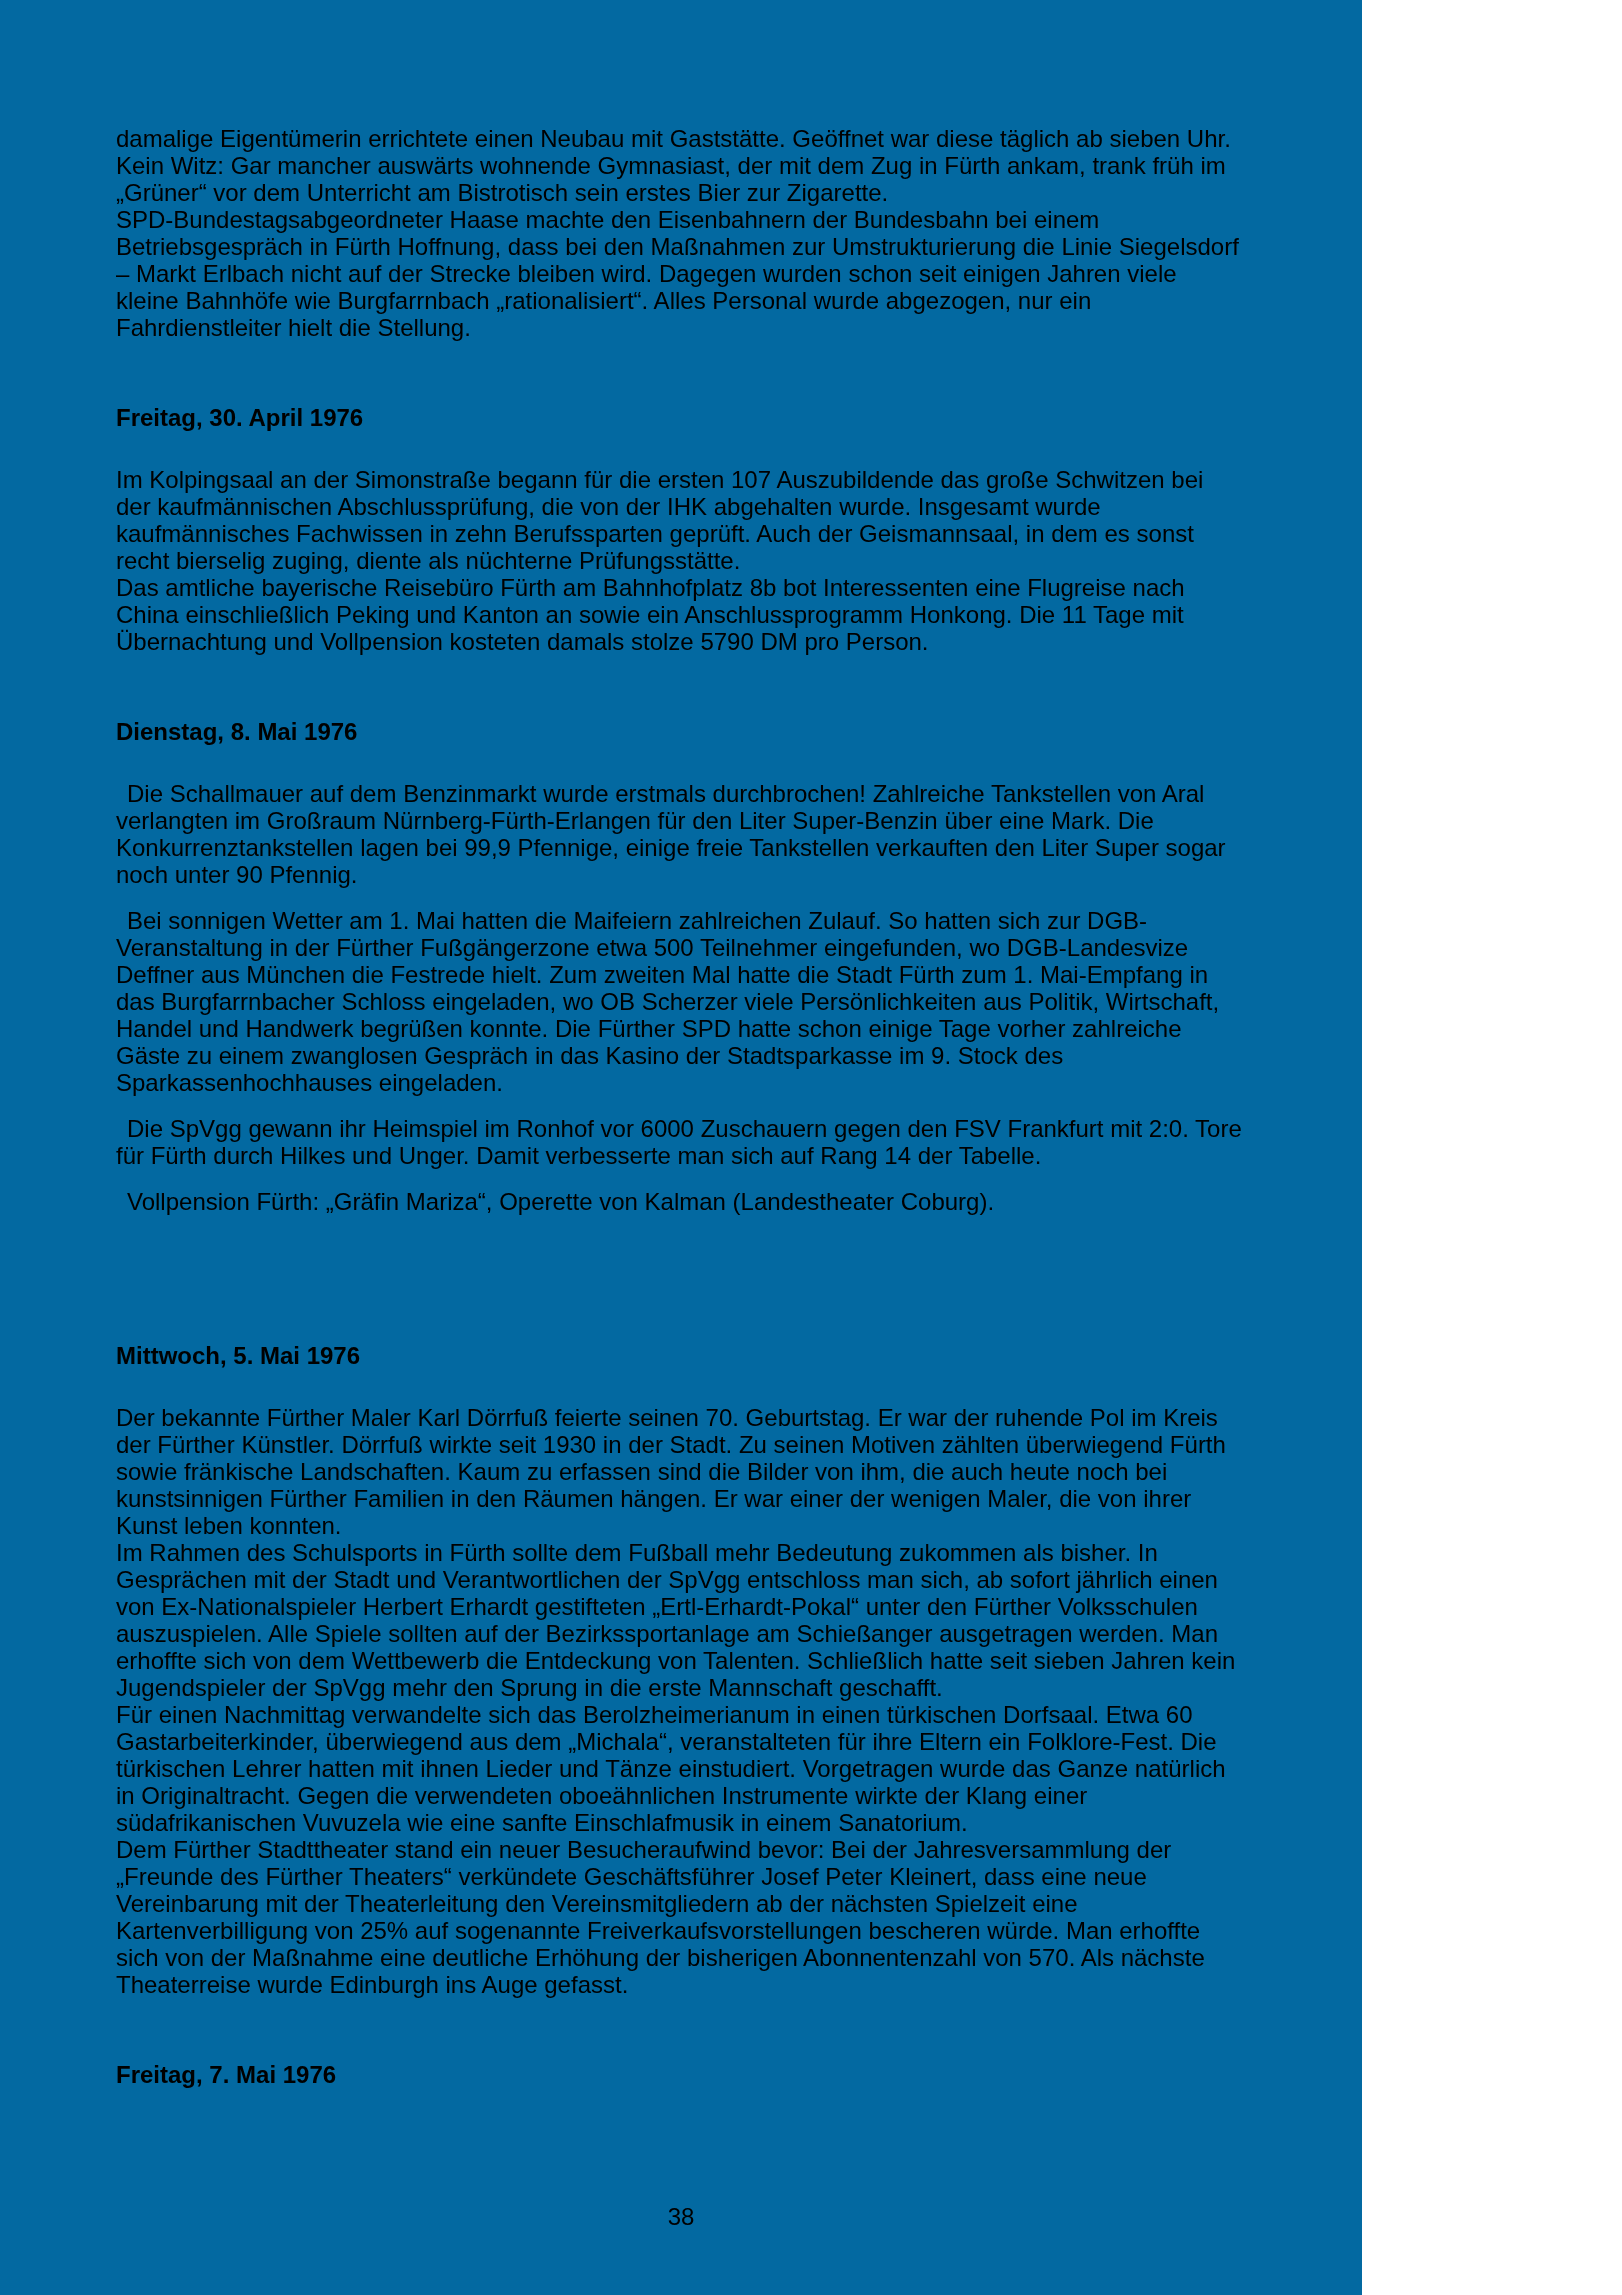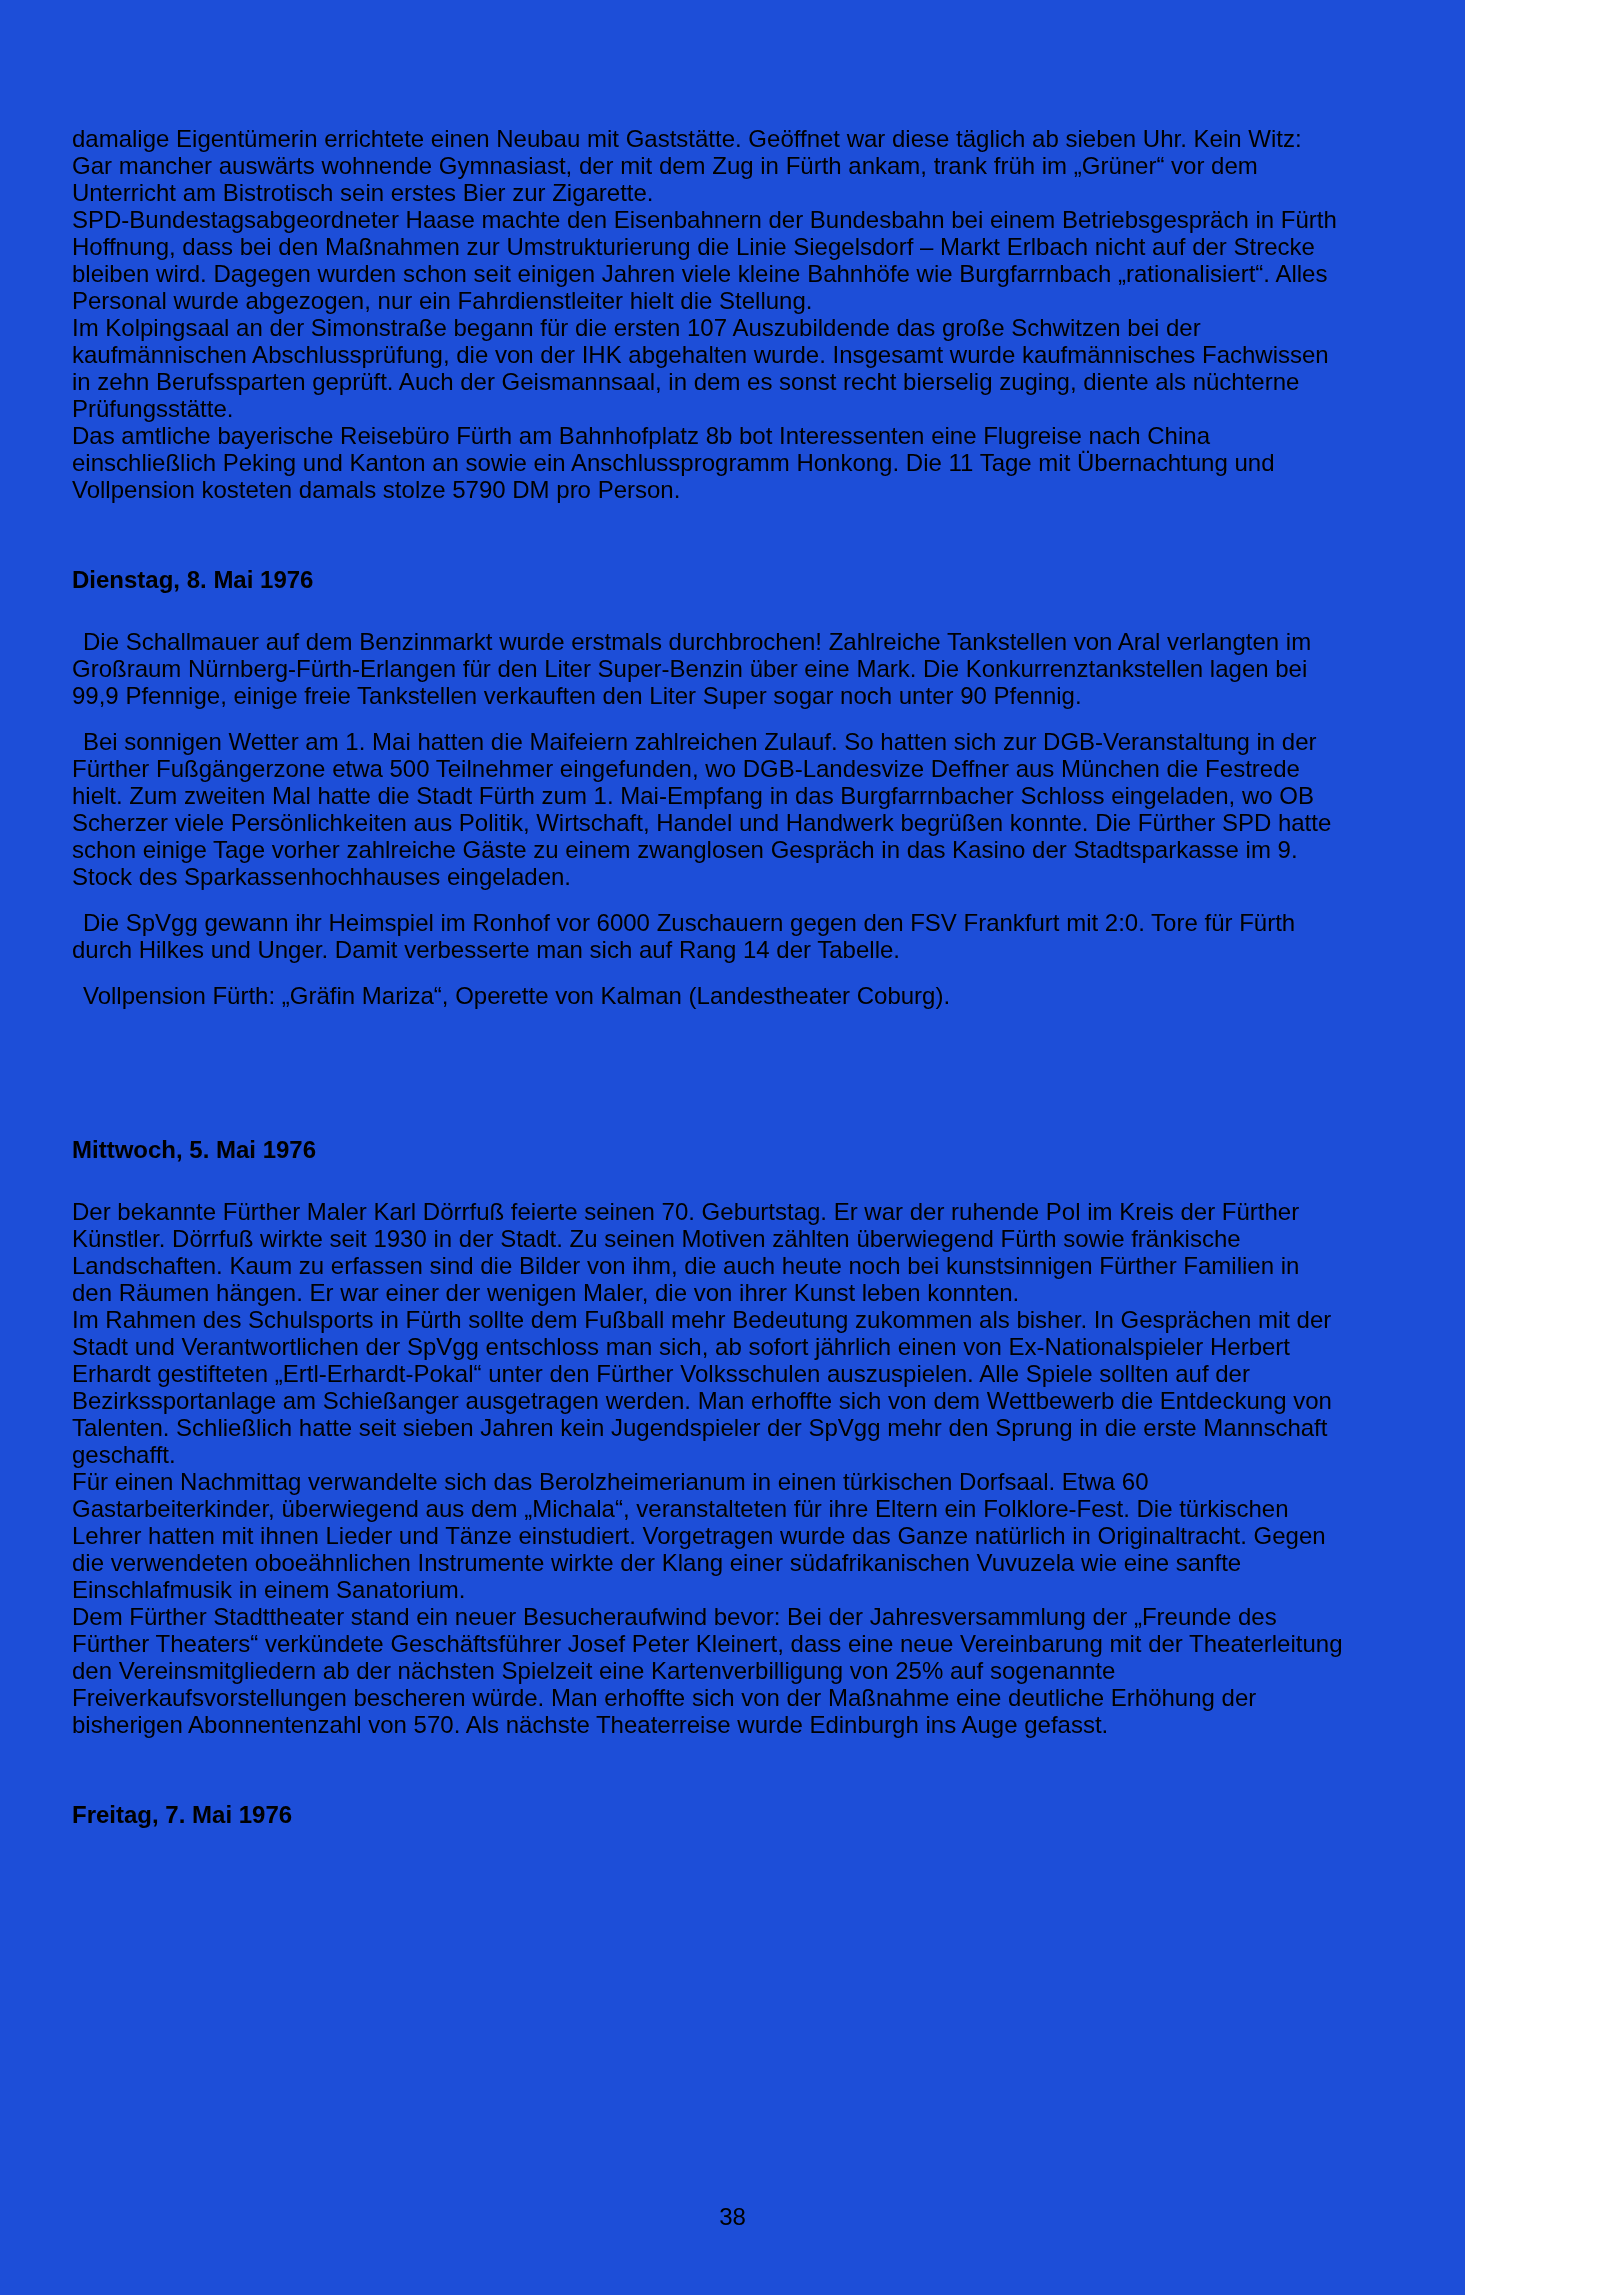--- a/index.html
+++ b/index.html
@@ -2,25 +2,25 @@
 <html lang="de" style="font-size:12.7px"><head>
 <meta charset="utf-8">
 <style>
   html, body {
     margin: 0;
     padding: 0;
     background: #ffffff;
   }
   .page {
     position: relative;
-    width: 1465px;
+    width: 1362px;
     height: 2295px;
     box-sizing: border-box;
-    padding: 125px 120px 0 72px;
-    background: #1d4ed8;
+    padding: 125px 120px 0 116px;
+    background: #0369a1;
     color: #000000;
     font-family: "Liberation Sans", "DejaVu Sans", sans-serif;
     font-size: 24px;
     line-height: 27px;
     text-align: left;
   }
   .para {
     margin: 0;
     white-space: normal;
   }
@@ -48,20 +48,21 @@
   }
 </style>
 </head>
 <body>
 
 <div class="page">
 
   <p class="para">damalige Eigentümerin errichtete einen Neubau mit Gaststätte. Geöffnet war diese täglich ab sieben Uhr. Kein Witz: Gar mancher auswärts wohnende Gymnasiast, der mit dem Zug in Fürth ankam, trank früh im „Grüner“ vor dem Unterricht am Bistrotisch sein erstes Bier zur Zigarette.</p>
   <p class="para">SPD-Bundestagsabgeordneter Haase machte den Eisenbahnern der Bundesbahn bei einem Betriebsgespräch in Fürth Hoffnung, dass bei den Maßnahmen zur Umstrukturierung die Linie Siegelsdorf – Markt Erlbach nicht auf der Strecke bleiben wird. Dagegen wurden schon seit einigen Jahren viele kleine Bahnhöfe wie Burgfarrnbach „rationalisiert“. Alles Personal wurde abgezogen, nur ein Fahrdienstleiter hielt die Stellung.</p>
 
+  <h2 class="heading">Freitag, 30. April 1976</h2>
 
   <p class="para">Im Kolpingsaal an der Simonstraße begann für die ersten 107 Auszubildende das große Schwitzen bei der kaufmännischen Abschlussprüfung, die von der IHK abgehalten wurde. Insgesamt wurde kaufmännisches Fachwissen in zehn Berufssparten geprüft. Auch der Geismannsaal, in dem es sonst recht bierselig zuging, diente als nüchterne Prüfungsstätte.</p>
   <p class="para">Das amtliche bayerische Reisebüro Fürth am Bahnhofplatz 8b bot Interessenten eine Flugreise nach China einschließlich Peking und Kanton an sowie ein Anschlussprogramm Honkong. Die 11 Tage mit Übernachtung und Vollpension kosteten damals stolze 5790 DM pro Person.</p>
 
   <h2 class="heading">Dienstag, 8. Mai 1976</h2>
 
   <p class="para indent">Die Schallmauer auf dem Benzinmarkt wurde erstmals durchbrochen! Zahlreiche Tankstellen von Aral verlangten im Großraum Nürnberg-Fürth-Erlangen für den Liter Super-Benzin über eine Mark. Die Konkurrenztankstellen lagen bei 99,9 Pfennige, einige freie Tankstellen verkauften den Liter Super sogar noch unter 90 Pfennig.</p>
   <p class="para indent">Bei sonnigen Wetter am 1. Mai hatten die Maifeiern zahlreichen Zulauf. So hatten sich zur DGB-Veranstaltung in der Fürther Fußgängerzone etwa 500 Teilnehmer eingefunden, wo DGB-Landesvize Deffner aus München die Festrede hielt. Zum zweiten Mal hatte die Stadt Fürth zum 1. Mai-Empfang in das Burgfarrnbacher Schloss eingeladen, wo OB Scherzer viele Persönlichkeiten aus Politik, Wirtschaft, Handel und Handwerk begrüßen konnte. Die Fürther SPD hatte schon einige Tage vorher zahlreiche Gäste zu einem zwanglosen Gespräch in das Kasino der Stadtsparkasse im 9. Stock des Sparkassenhochhauses eingeladen.</p>
   <p class="para indent">Die SpVgg gewann ihr Heimspiel im Ronhof vor 6000 Zuschauern gegen den FSV Frankfurt mit 2:0. Tore für Fürth durch Hilkes und Unger. Damit verbesserte man sich auf Rang 14 der Tabelle.</p>
   <p class="para indent">Vollpension Fürth: „Gräfin Mariza“, Operette von Kalman (Landestheater Coburg).</p>

